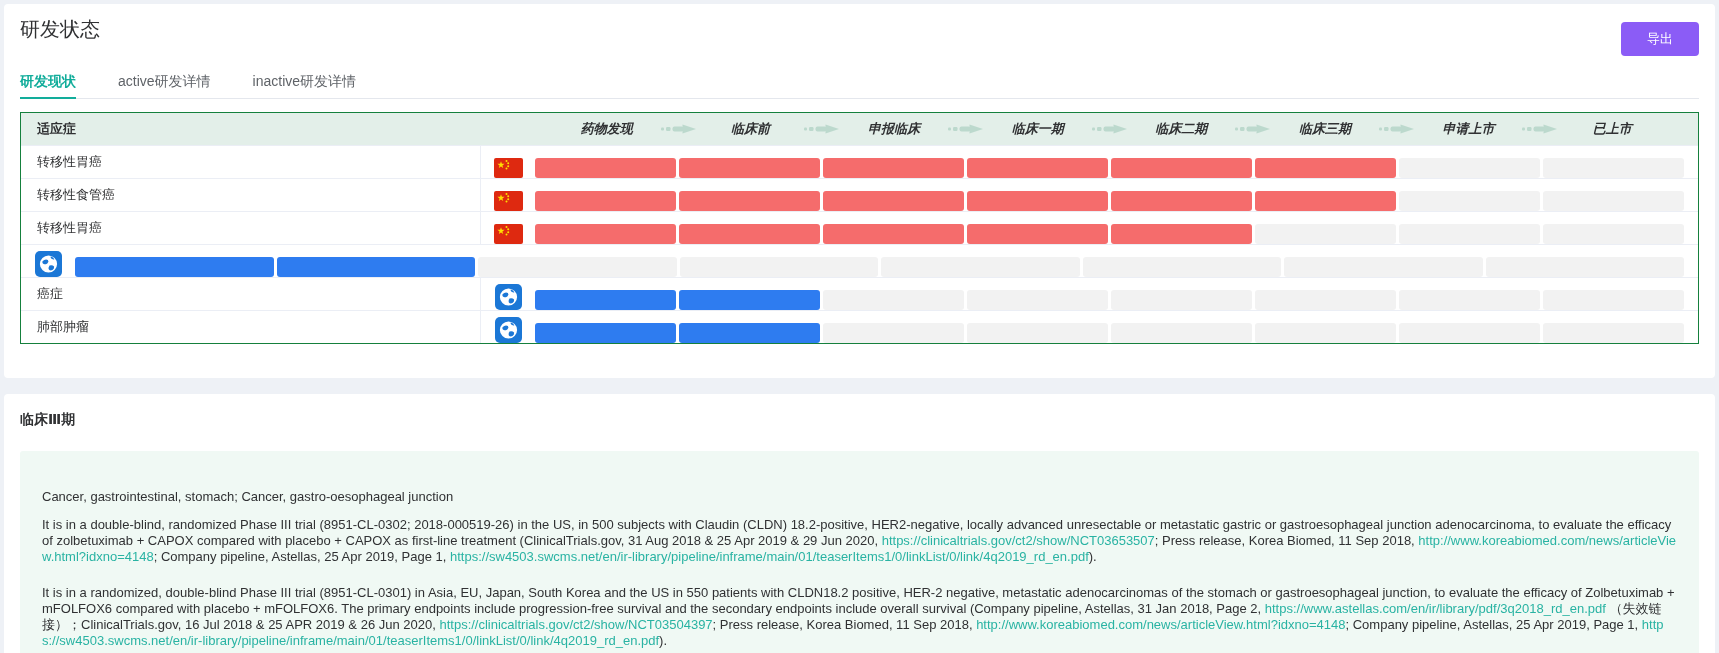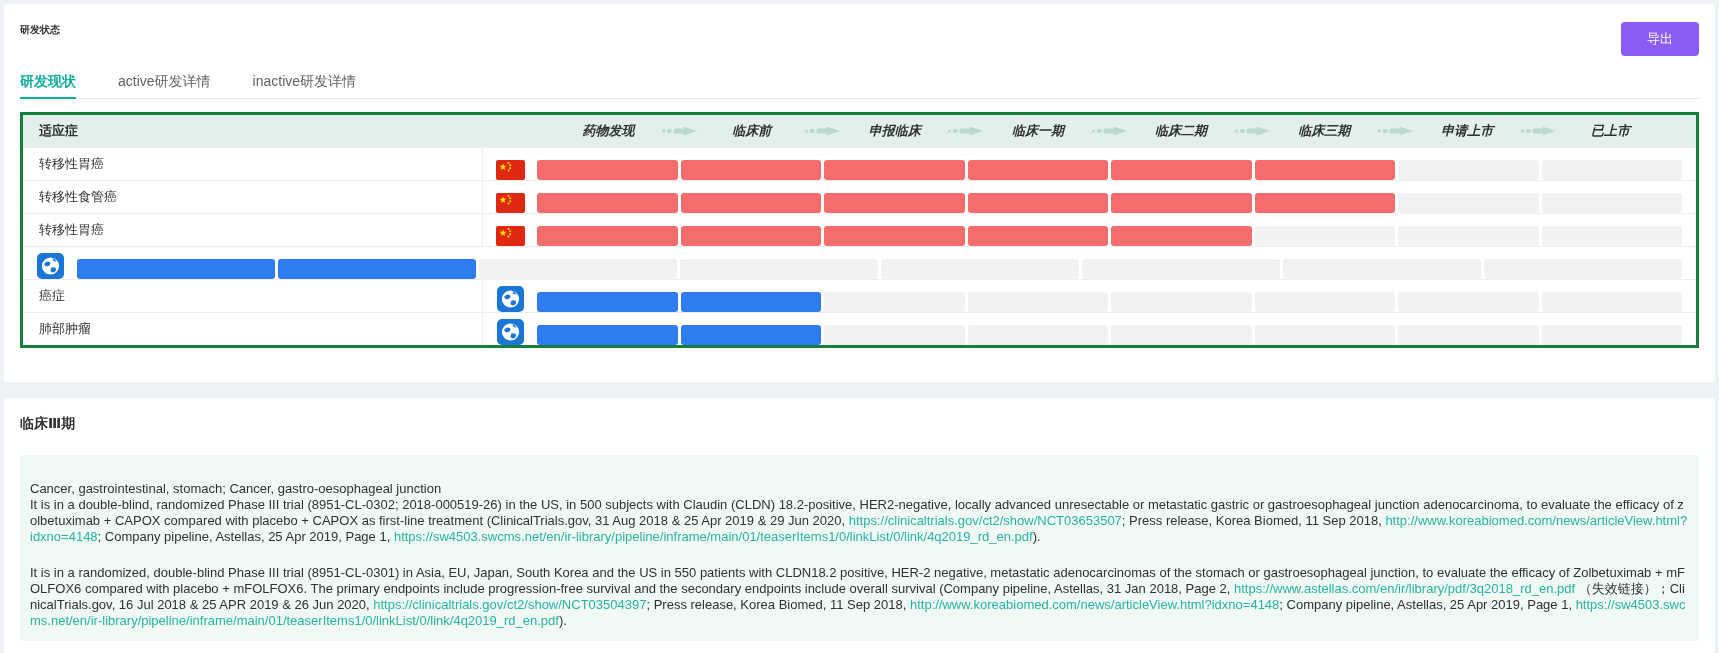--- a/index.html
+++ b/index.html
@@ -6,36 +6,36 @@
   html,body { margin:0; padding:0; }
   body {
     width:1719px; height:653px; overflow:hidden;
     background:#eef1f6;
     font-family:"Liberation Sans","DejaVu Sans",sans-serif;
     color:#303133;
   }
   .card { background:#fff; border-radius:4px; margin:0 4px; }
   .card1 { margin-top:4px; padding:16px 16px 34px; position:relative; }
   .card2 { margin-top:16px; padding:16px; }
-  .page-title { font-size:10px; font-weight:bold; line-height:19px; }
+  .page-title { font-size:20px; font-weight:normal; line-height:19px; }
   .export-btn {
     position:absolute; top:18px; right:16px;
     background:#8b5cf6; color:#fff; border:none; border-radius:4px;
     padding:8px 26px; font-size:13px; cursor:pointer;
     font-family:inherit;
   }
   
   .tabs { display:flex; gap:42px; margin-top:34px; border-bottom:1px solid #e4e7ed; }
   .tab { font-size:14px; color:#5f6368; padding-bottom:7px; cursor:pointer; position:relative; }
   .tab.active { color:#12ad9b; font-weight:bold; }
   .tab.active::after {
     content:""; position:absolute; left:0; right:0; bottom:-1px; height:2px; background:#12ad9b;
   }
   
-  .ptable { margin-top:13px; border:3px solid #15803d; }
+  .ptable { margin-top:13px; border:1px solid #15803d; }
   .ptable-header {
     display:flex; align-items:center; height:32px;
     background:#e3efe9; font-size:13px; font-weight:bold;
   }
   .ph-left { width:514px; padding-left:16px; flex:none; }
   .stages { flex:1; display:flex; padding-right:14px;font-style:italic; }
   .stage-cell { flex:1; text-align:center; position:relative; }
   .stage-arrow { position:absolute; left:-18px; top:50%; transform:translateY(-50%); line-height:0; }
   .prow { display:flex; align-items:flex-end; height:33px; border-top:1px solid #ebeef5; font-size:13px; }
   .prow-name {
@@ -47,21 +47,21 @@
   .seg { flex:1; height:20px; border-radius:3px; background:#f2f2f2; }
   .seg.red { background:#f56c6c; }
   .seg.blue { background:#2e7cf0; }
   
   .section-title { font-size:14px; font-weight:bold; line-height:19px; }
   .detail-box {
     margin-top:22px; background:#f0f9f4; border-radius:3px;
     padding:26px 10px 12px;
     font-size:13px; line-height:16px; word-break:break-all;
   }
-  .para { margin:0; }
+  .para { margin:12px; }
   .para.spaced { margin-top:20px; }
   .link { color:#29b3a3; cursor:pointer; }
 </style>
 </head>
 <body>
 
 <div class="card card1">
   <div class="page-title">研发状态</div>
   <button class="export-btn">导出</button>
 

